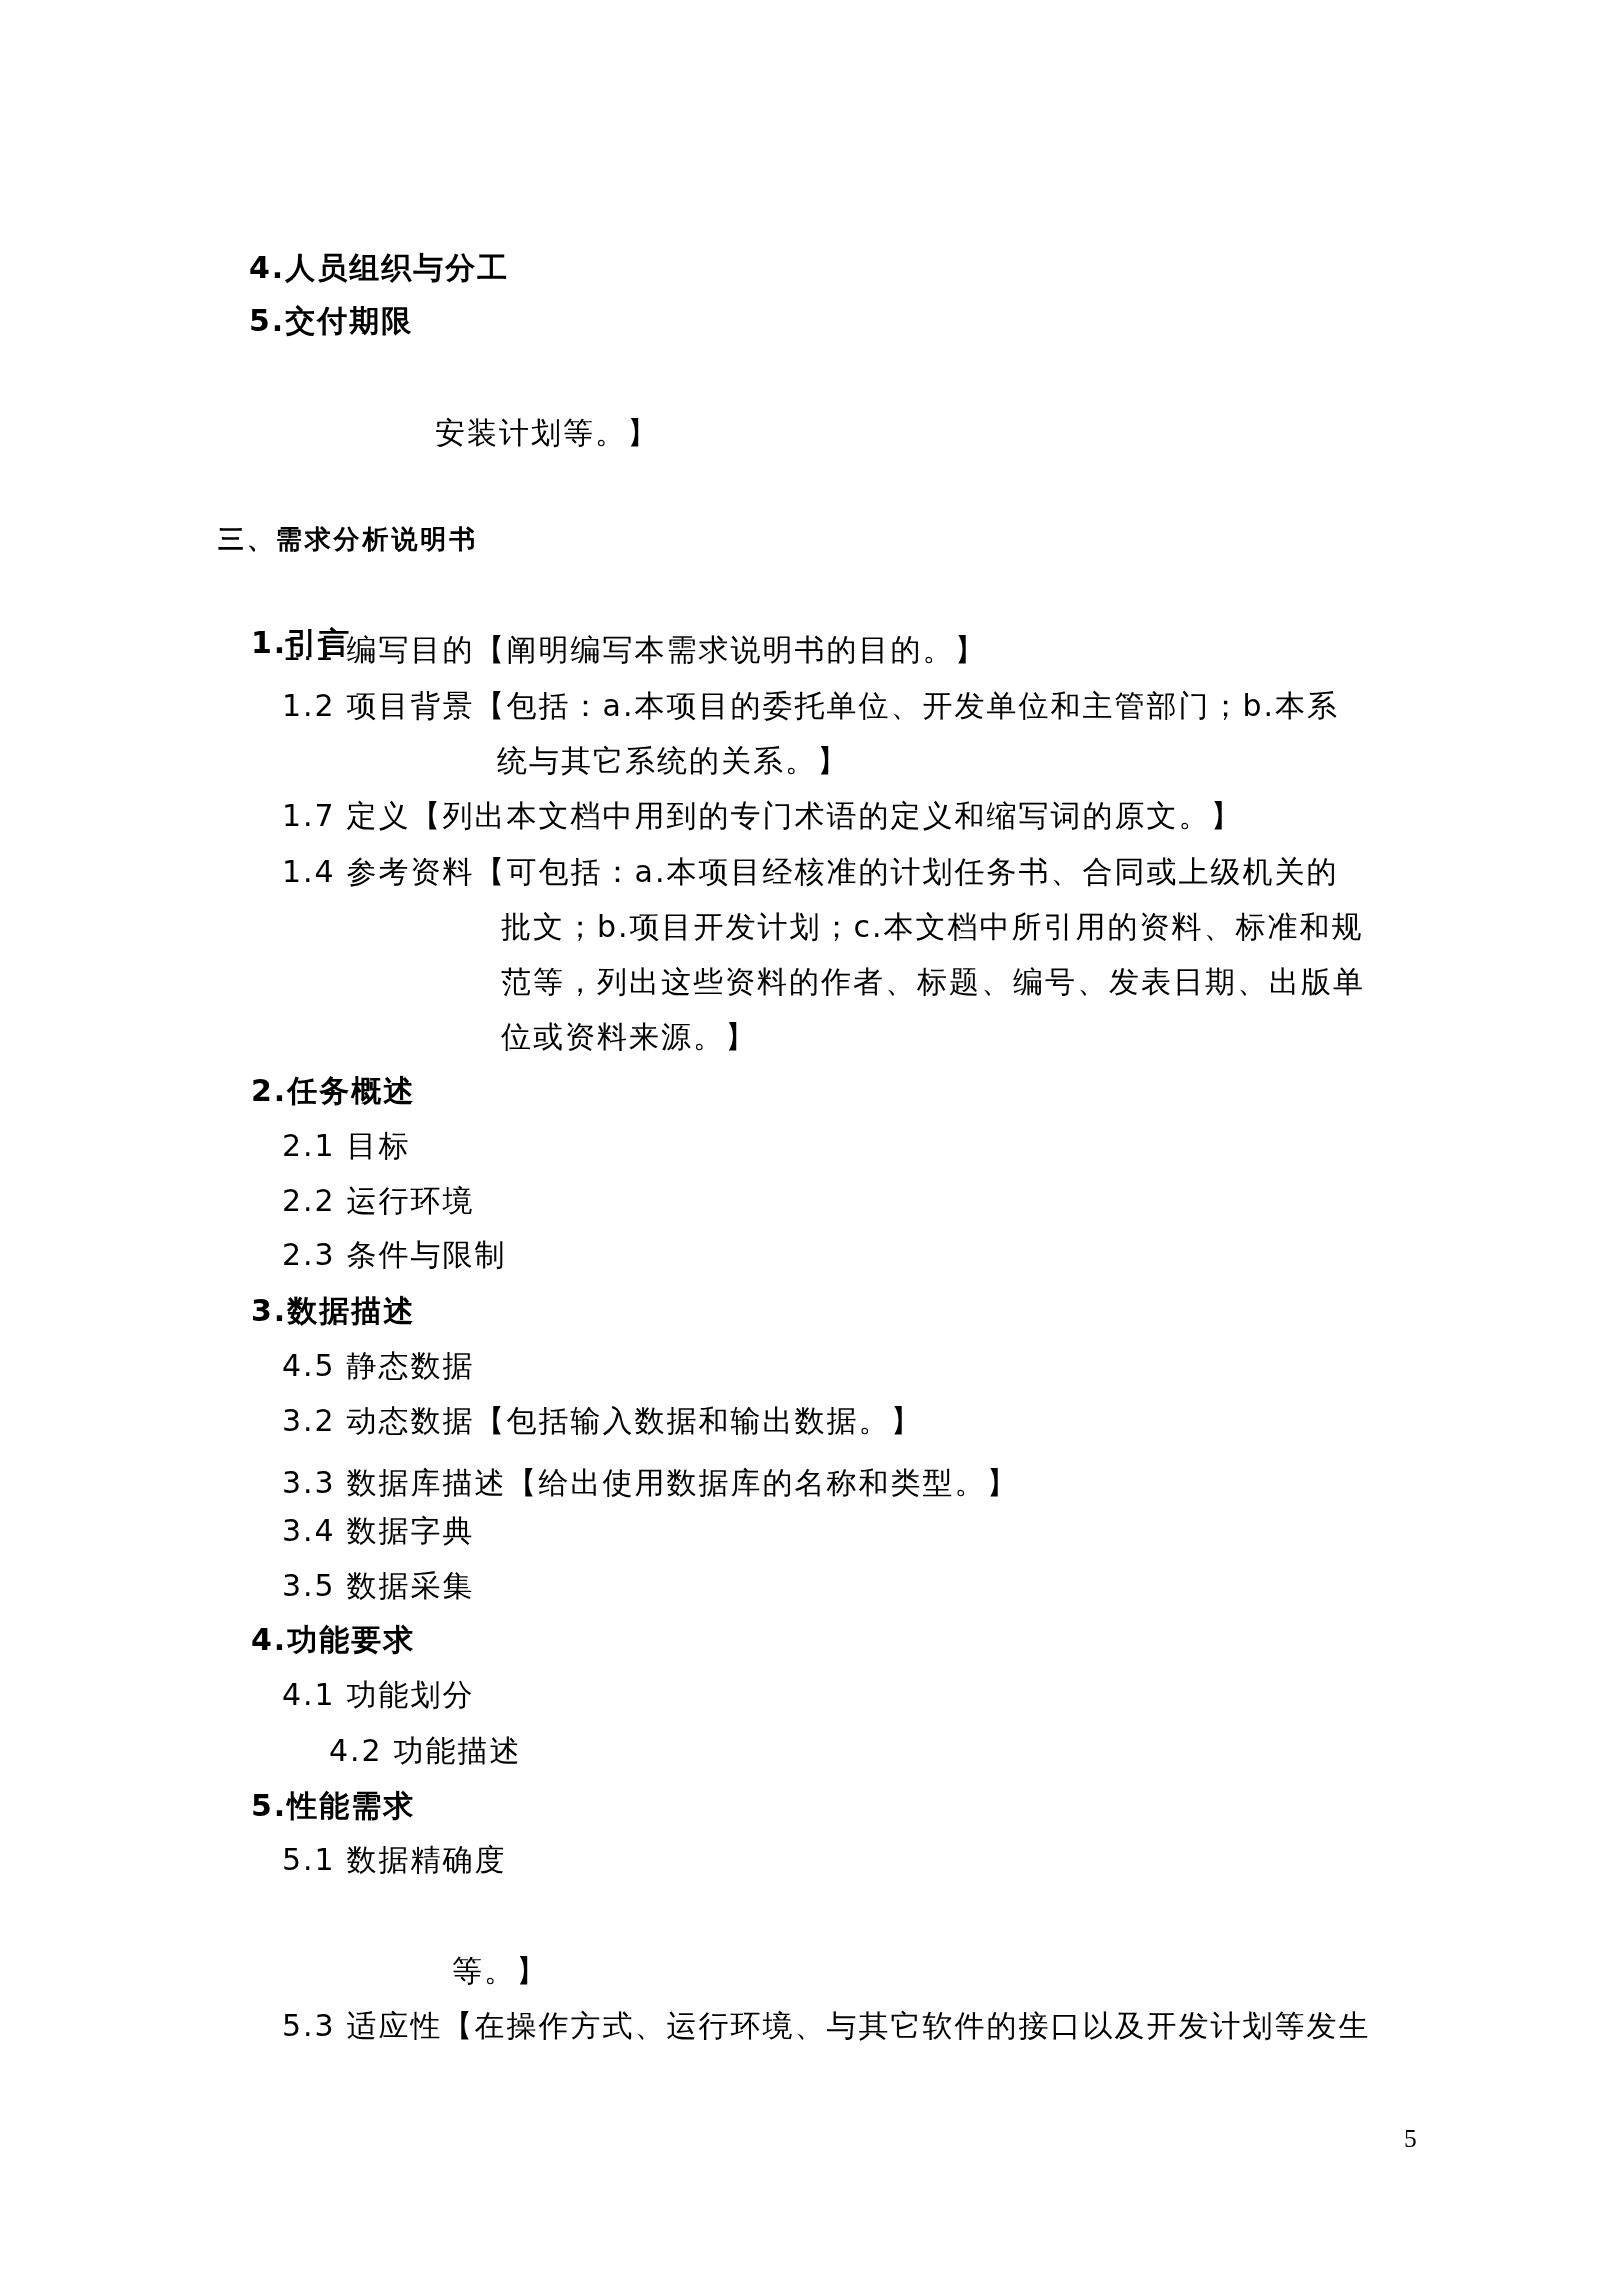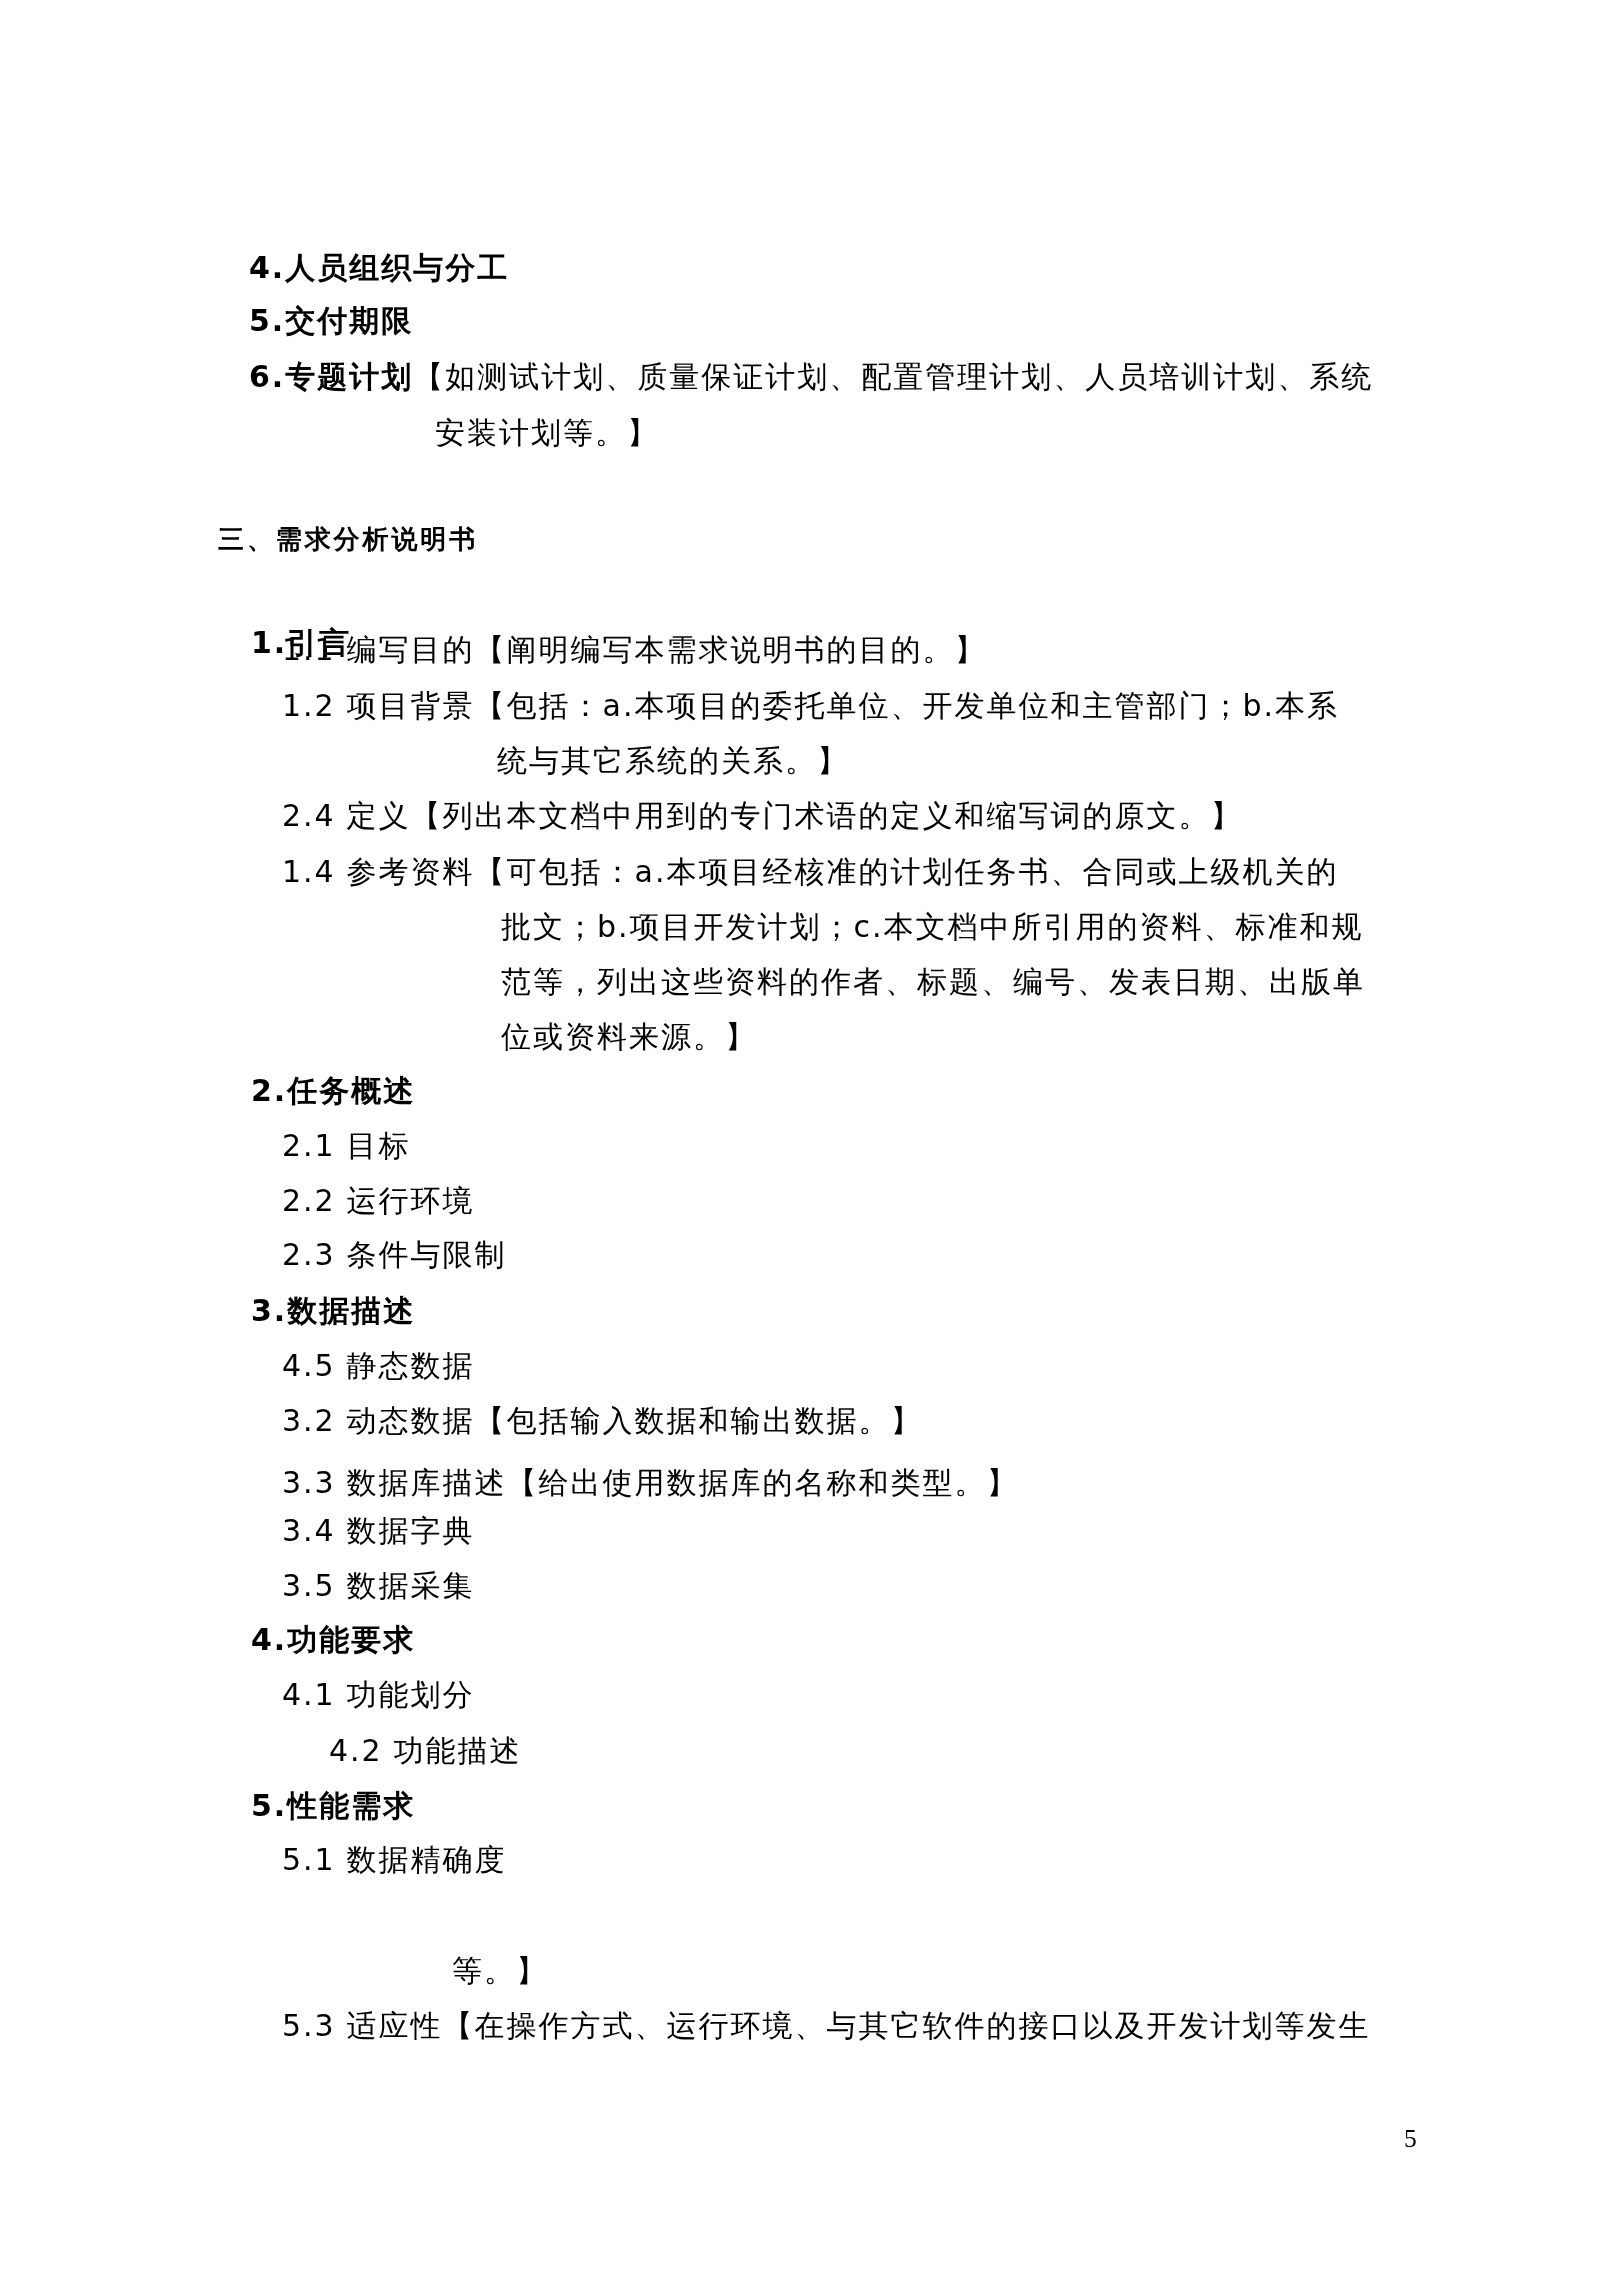--- a/index.html
+++ b/index.html
@@ -30,41 +30,38 @@
 <body>
 
 <div class="page">
 
   <div class="line h2" style="left:249px; top:267px;">
     <span>4.</span><span>人员组织与分工</span>
   </div>
   <div class="line h2" style="left:249px; top:320px;">
     <span>5.</span><span>交付期限</span>
   </div>
-  <div class="line" style="left:249px; top:376px;">
-    <span class="lbl">6.</span><span class="lbl">专题计划</span><span>【如测试计划、质量保证计划、配置管理计划、人员培训计划、系统</span>
-  </div>
   <div class="line" style="left:435px; top:432px;">
     <span>安装计划等。】</span>
   </div>
 
   <div class="line h1" style="left:218px; top:539px;">三、需求分析说明书</div>
 
   <div class="line h2" style="left:251px; top:624px;margin-top:18px;">
     <span>1.</span><span>引言</span>
   </div>
   <div class="line" style="left:282px; top:649px;">
     <span class="num">1.1</span><span>编写目的</span><span>【阐明编写本需求说明书的目的。】</span>
   </div>
   <div class="line" style="left:282px; top:705px;">
     <span class="num">1.2</span><span>项目背景</span><span>【包括：a.本项目的委托单位、开发单位和主管部门；b.本系</span>
   </div>
   <div class="line" style="left:497px; top:760px;">统与其它系统的关系。】</div>
   <div class="line" style="left:282px; top:815px;">
-    <span class="num">2.4</span><span>定义</span><span>【列出本文档中用到的专门术语的定义和缩写词的原文。】</span>
+    <span class="num">1.7</span><span>定义</span><span>【列出本文档中用到的专门术语的定义和缩写词的原文。】</span>
   </div>
   <div class="line" style="left:282px; top:871px;">
     <span class="num">1.4</span><span>参考资料</span><span>【可包括：a.本项目经核准的计划任务书、合同或上级机关的</span>
   </div>
   <div class="line" style="left:501px; top:926px;">批文；b.项目开发计划；c.本文档中所引用的资料、标准和规</div>
   <div class="line" style="left:501px; top:981px;">范等，列出这些资料的作者、标题、编号、发表日期、出版单</div>
   <div class="line" style="left:501px; top:1036px;">位或资料来源。】</div>
 
   <div class="line h2" style="left:251px; top:1090px;">
     <span>2.</span><span>任务概述</span>

